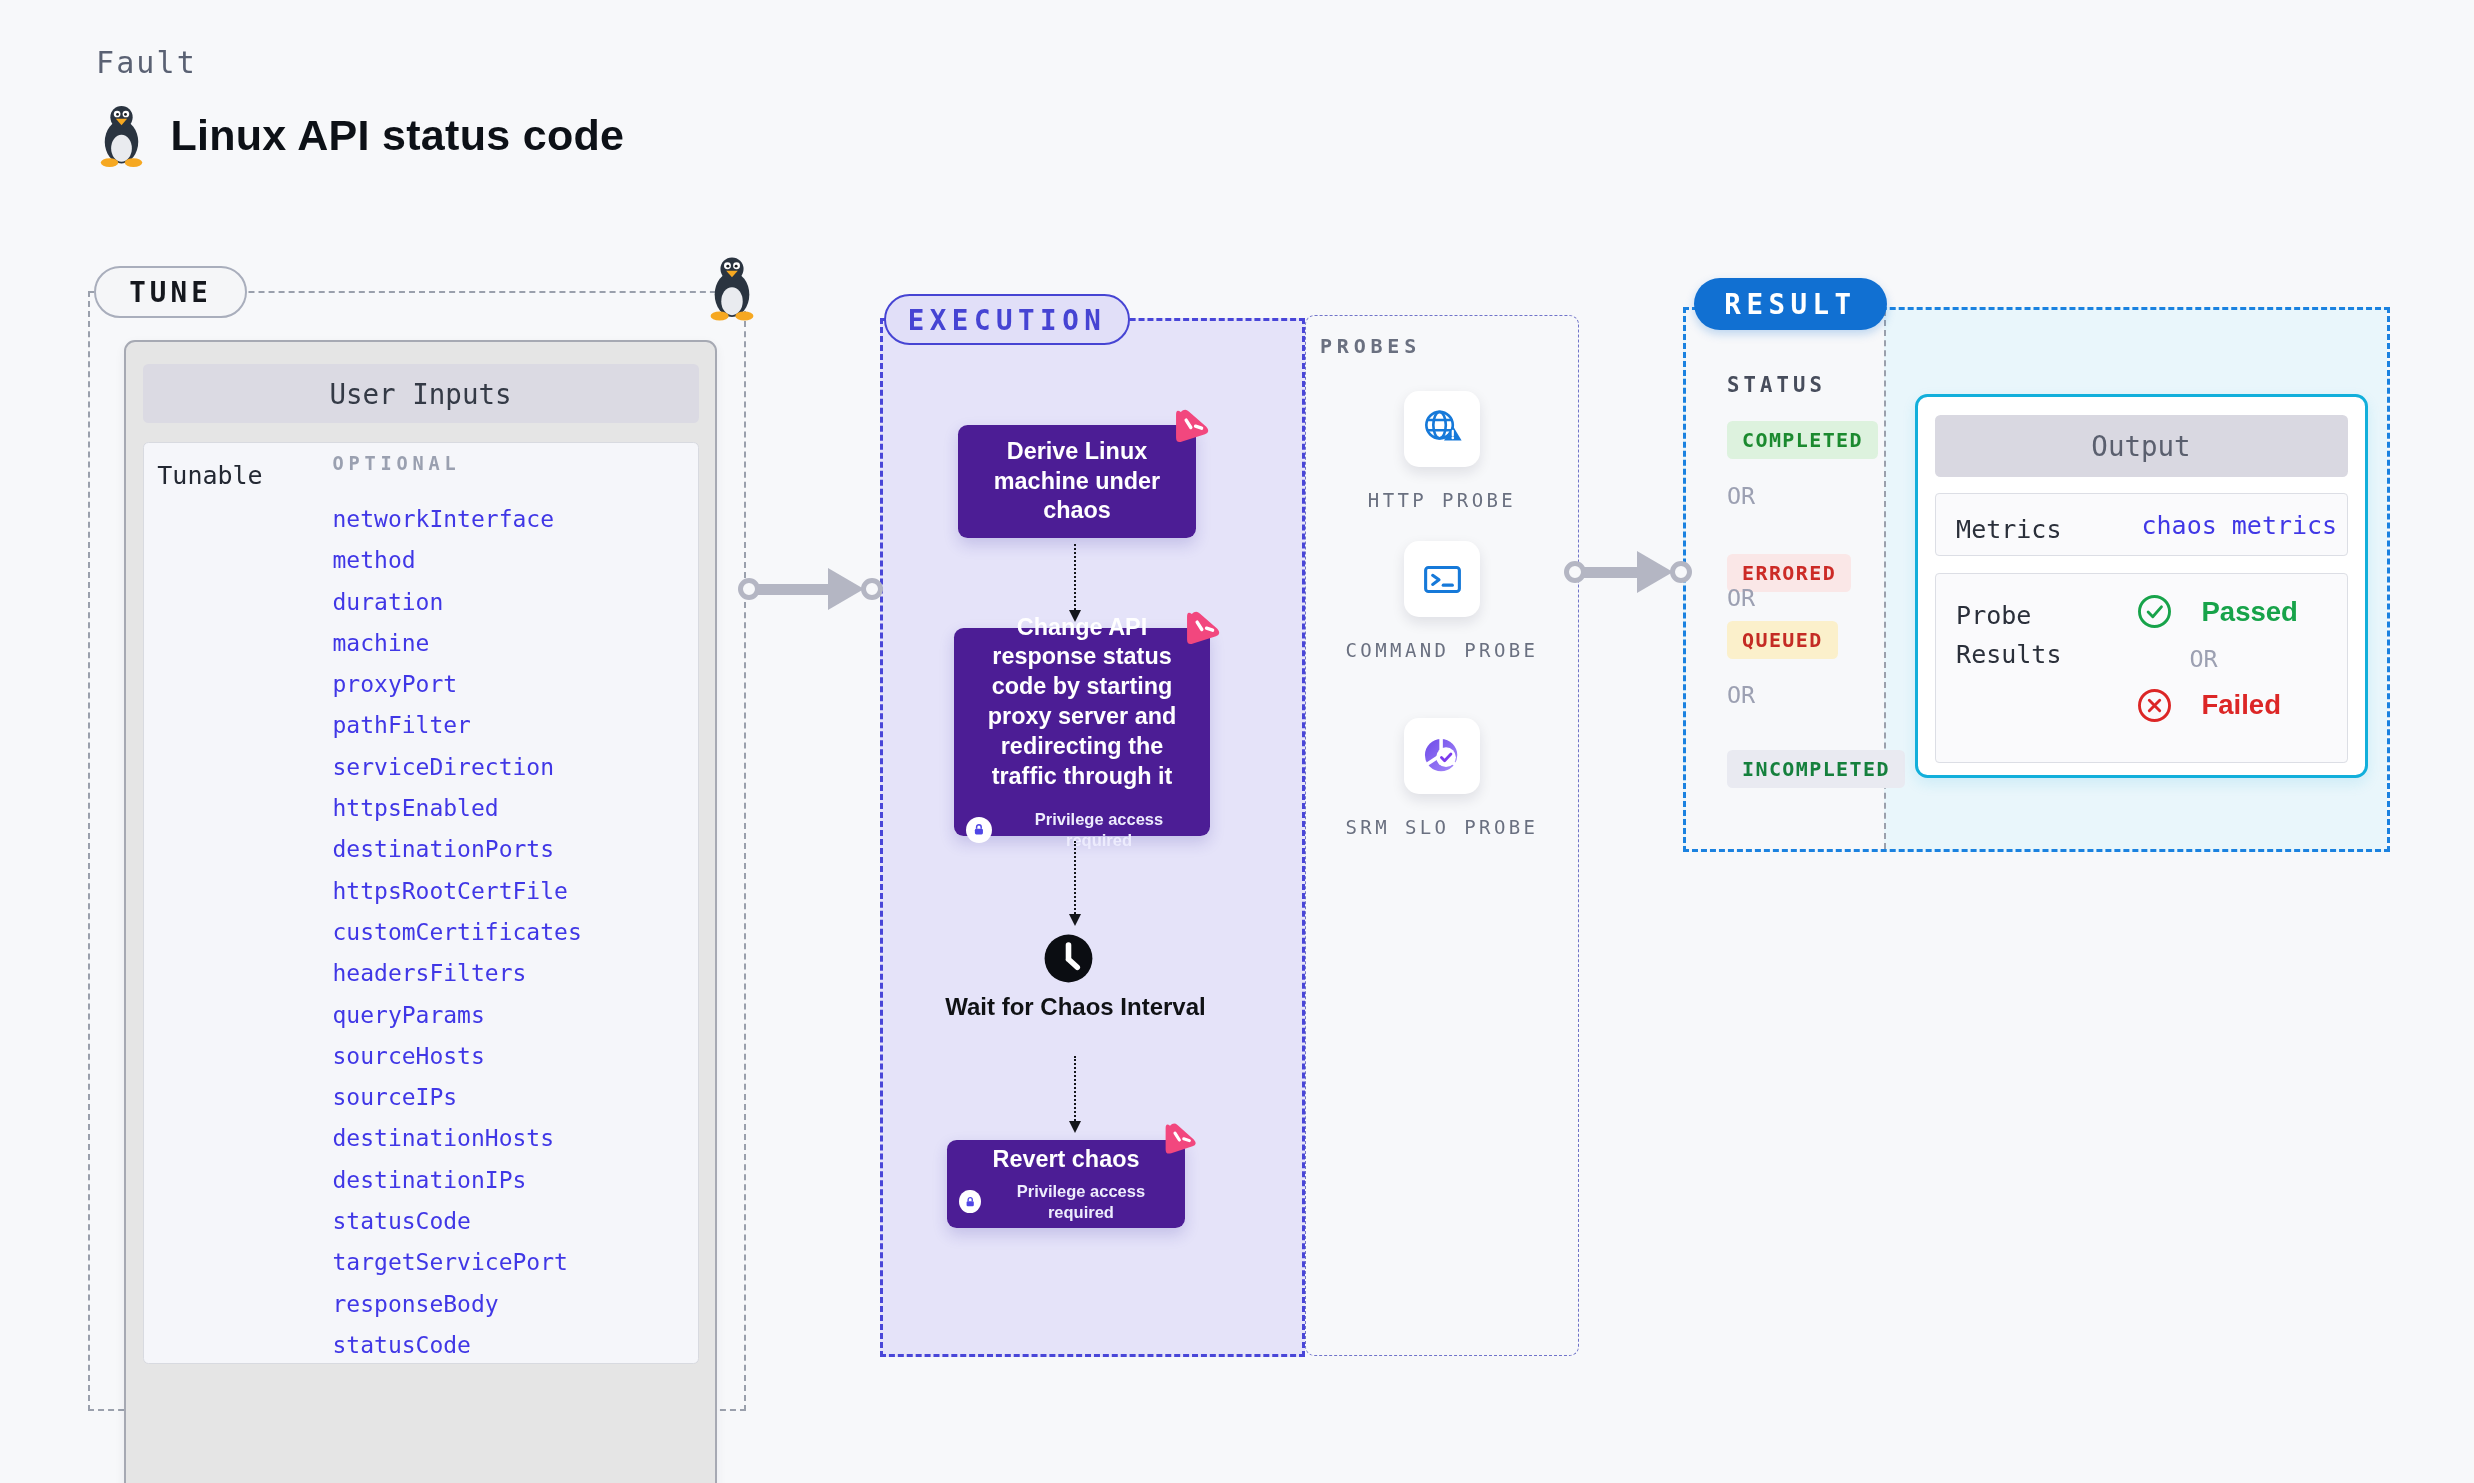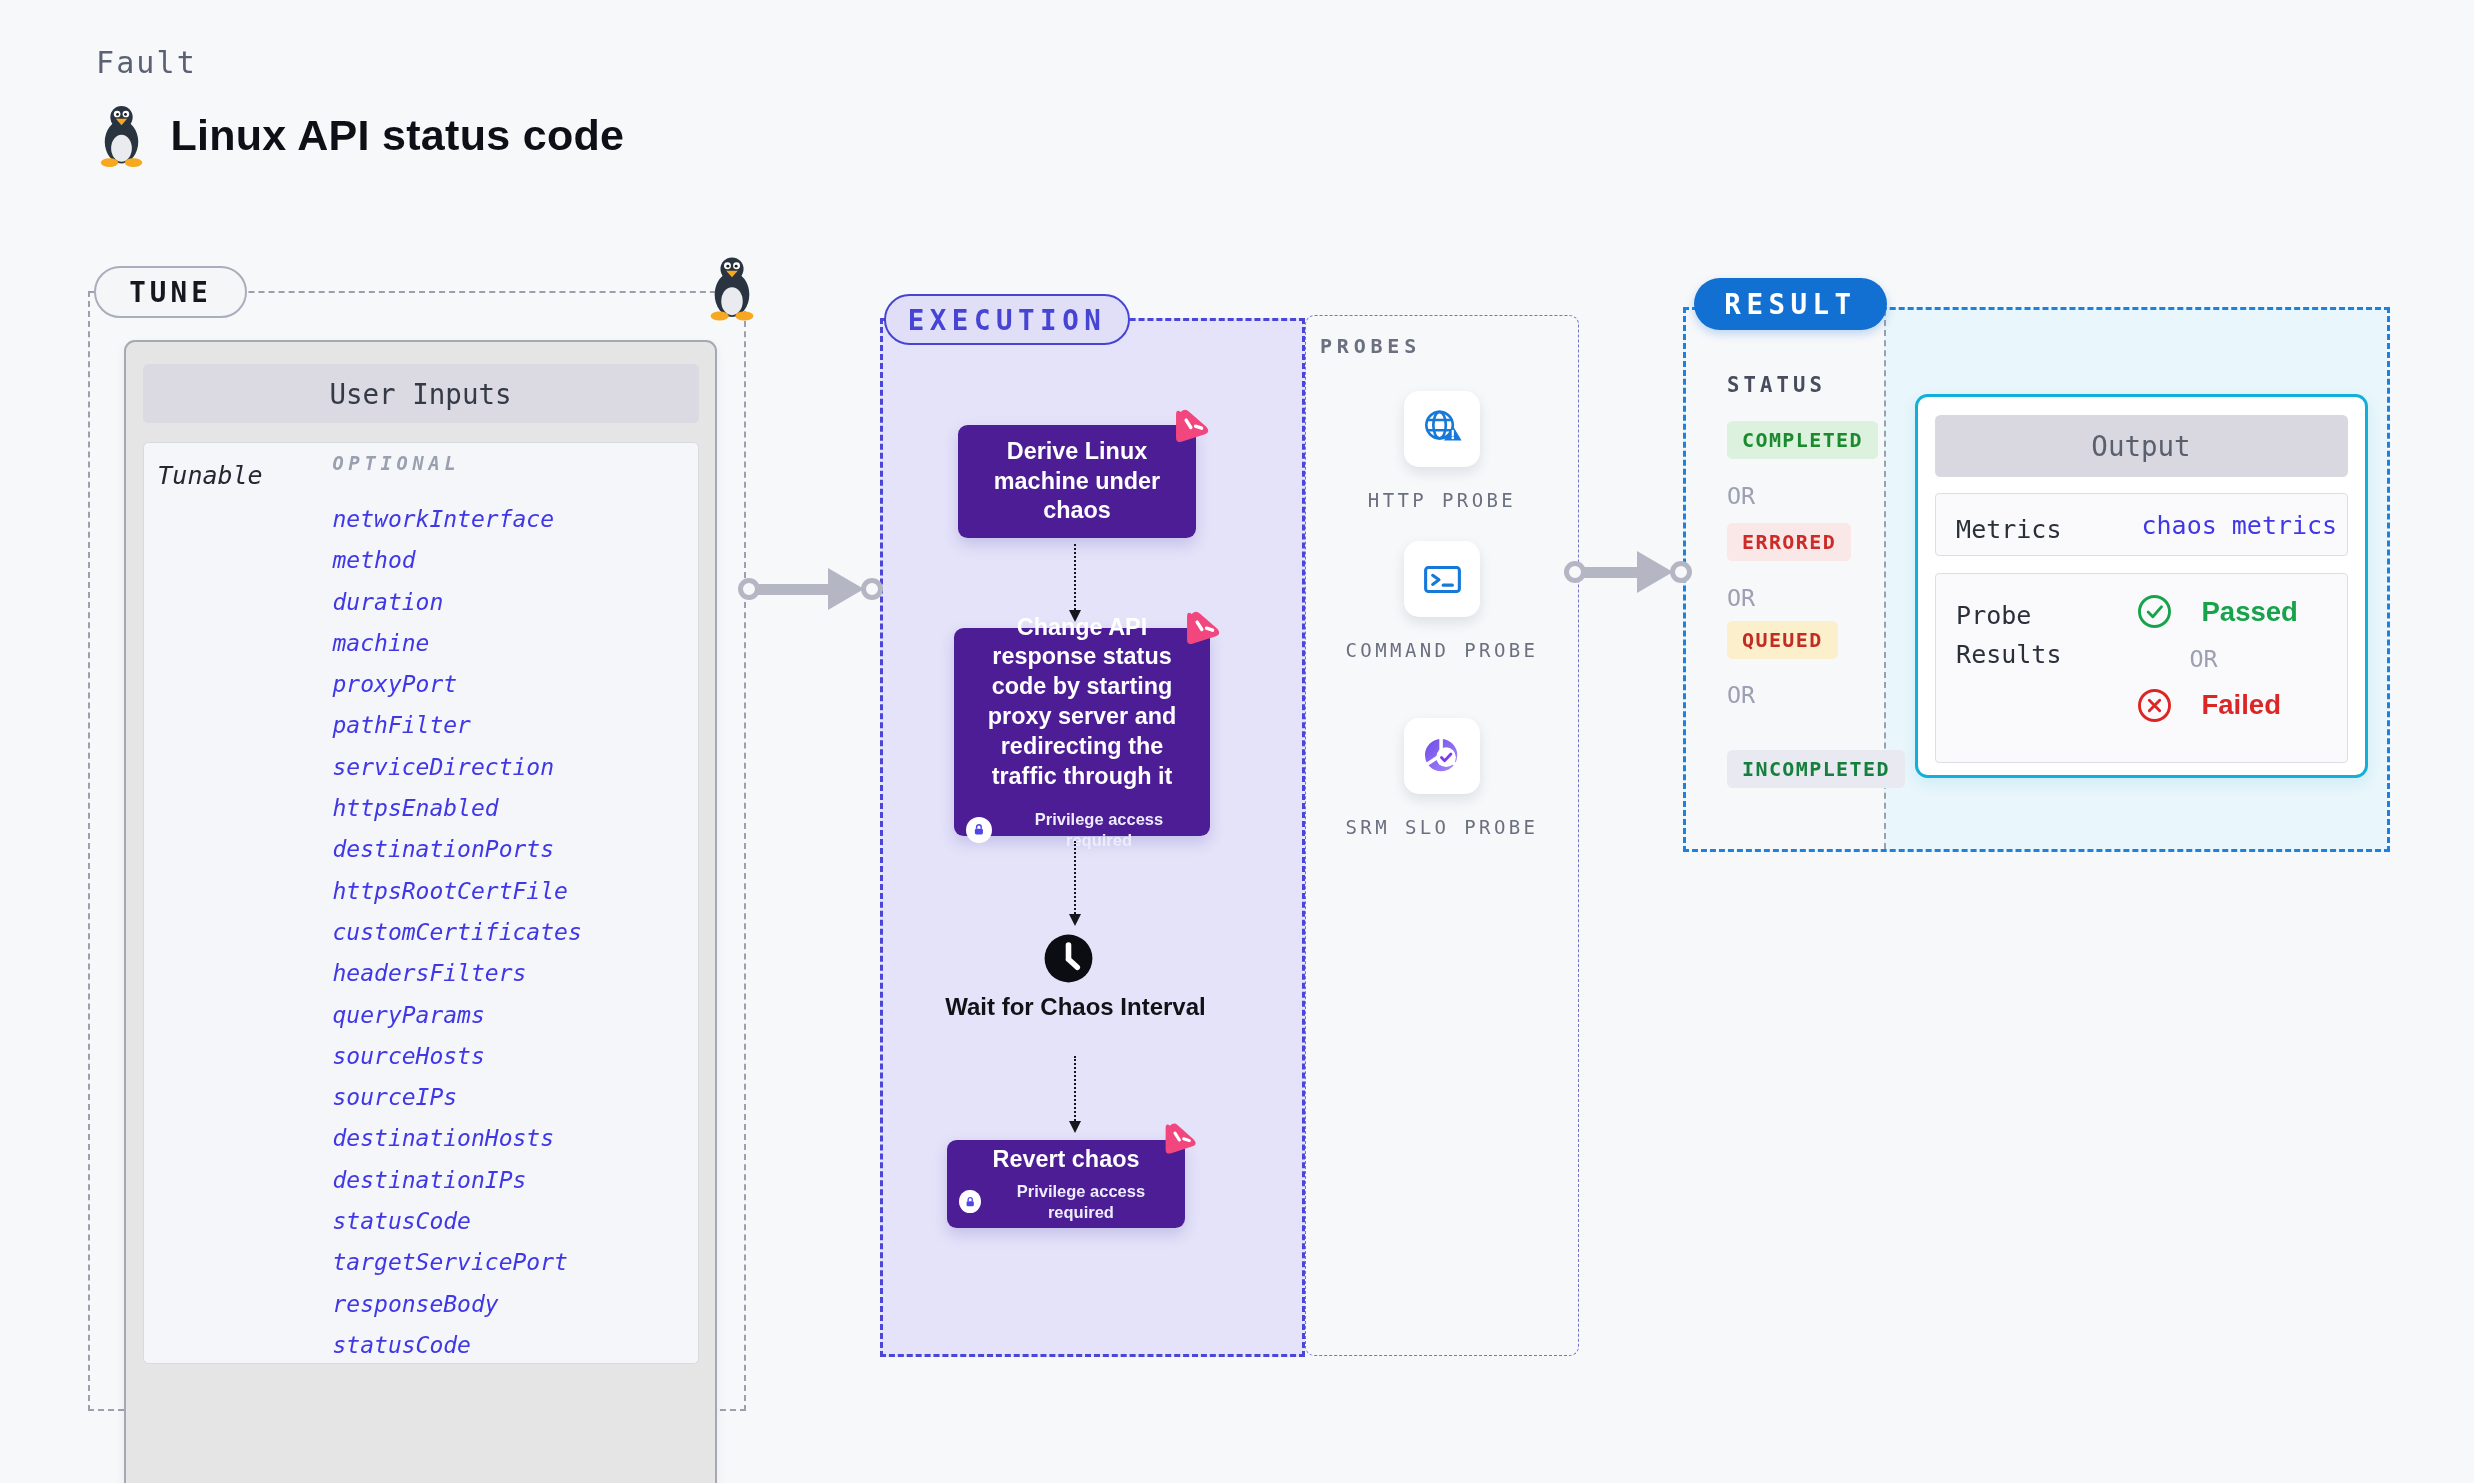--- a/index.html
+++ b/index.html
@@ -17,21 +17,21 @@
   .tune-box { left:88px; top:291px; width:658px; height:1120px; border:2.1px dashed #9AA0AC; }
   .tune-pill { left:94px; top:266px; width:153px; height:52px; background:#F5F6F8; border:2.1px solid #A9AEBC; border-radius:29px;
                display:flex; align-items:center; justify-content:center; font-family:"DejaVu Sans Mono",monospace;
                font-size:27.5px; font-weight:bold; color:#15181E; letter-spacing:4.1px; z-index:4; }
   .tux-corner { left:705px; top:255px; z-index:4; }
   .ui-panel { left:124px; top:340px; width:593px; height:1280px; background:#e5e5e5; border:2.1px solid #A6A9B3; border-radius:11px;
               box-shadow:0 4.1px 11px rgba(30,34,60,.06); z-index:2; }
   .ui-header { left:16.5px; top:22px; width:556px; height:59px; background:#DBDAE3; border-radius:5.5px;
                display:flex; align-items:center; justify-content:center; font-family:"DejaVu Sans Mono",monospace;
                font-size:27.5px; color:#343A46; }
-  .ui-body { left:16.5px; top:100px; width:556px; height:922px; background:#F5F6FA; border:1.4px solid #D8DAE0; border-radius:5.5px;font-style:italic; }
+  .ui-body { left:16.5px; top:100px; width:556px; height:922px; background:#F5F6FA; border:1.4px solid #D8DAE0; border-radius:5.5px; }
   .tunable-label { left:13.8px; top:18px; font-family:"DejaVu Sans Mono",monospace; font-size:25px; color:#232833; }
   .optional-label { left:189px; top:9.6px; font-family:"DejaVu Sans Mono",monospace; font-size:18.6px; font-weight:bold; color:#9AA0B0; letter-spacing:4.8px; }
   .tunable-list { left:189px; top:63px; }
   .tunable-item { font-family:"DejaVu Sans Mono",monospace; font-size:23px; color:#4037E6; line-height:27.5px; margin-bottom:13.8px; }
 
   
   .exec-zone { left:880px; top:318px; width:425px; height:1039px; background:#E5E3F9; border:3.4px dashed #4946D8; z-index:1; }
   .probes-zone { left:1305px; top:315px; width:274px; height:1041px; background:#F7F8FA; border:1.4px dashed #7174C9; border-radius:9.6px; z-index:1; }
   .exec-pill { left:884px; top:294px; width:246px; height:51px; background:#E1DFF8; border:2.8px solid #4644D3; border-radius:27.5px;
                display:flex; align-items:center; justify-content:center; font-family:"DejaVu Sans Mono",monospace;
@@ -80,21 +80,21 @@
   .result-box { left:1683px; top:307px; width:707px; height:545px; border:3.4px dashed #1B82E0;
                 background:linear-gradient(90deg,#F7F8FA 0px,#F7F8FA 198px,#E9F6FB 198px,#E9F6FB 100%); z-index:1; }
   .result-divider { left:198px; top:0; height:100%; width:0; border-left:2.1px dashed #9AA0AC; }
   .result-pill { left:1694px; top:278px; width:193px; height:52px; background:#1170D2; border-radius:29px;
                  display:flex; align-items:center; justify-content:center; font-family:"DejaVu Sans Mono",monospace;
                  font-size:27.5px; font-weight:bold; color:#FFFFFF; letter-spacing:5.5px; z-index:4; box-shadow:0 4.1px 9.6px rgba(17,112,210,.25); }
   .status-label { left:1727px; top:373px; font-family:"DejaVu Sans Mono",monospace; font-size:20.6px; font-weight:bold; color:#474D5C; letter-spacing:4.1px; z-index:2; }
   .badge { position:absolute; left:1727px; padding:6.9px 15px; border-radius:5.5px; font-family:"DejaVu Sans Mono",monospace;
            font-size:20px; font-weight:bold; letter-spacing:1.4px; z-index:2; }
   .badge-completed { top:421px; background:#DDF2DE; color:#1B8A2F; }
-  .badge-errored { top:523px; background:#FAE7E7; color:#CC2B27; }
+  .badge-errored { top:554px; background:#FAE7E7; color:#CC2B27; }
   .badge-queued { top:621px; background:#FBF0CB; color:#C42B24; }
   .badge-incompleted { top:750px; background:#E9EAF1; color:#15803d; }
   .or-status { position:absolute; left:1727px; font-family:"DejaVu Sans Mono",monospace; font-size:23.4px; color:#9CA0B2; z-index:2; }
   .or1 { top:482px; } .or2 { top:584px; } .or3 { top:681px; }
 
   .output-panel { left:1915px; top:394px; width:453px; height:384px; background:#FFFFFF; border:3.4px solid #12AFDB; border-radius:12.4px;
                   box-shadow:0 5.5px 13.8px rgba(18,175,219,.12); z-index:2; }
   .output-header { left:16.5px; top:18px; width:413px; height:62px; background:#D9D8E1; border-radius:5.5px;
                    display:flex; align-items:center; justify-content:center; font-family:"DejaVu Sans Mono",monospace; font-size:27.5px; color:#5A5F6E; }
   .output-row { left:16.5px; width:413px; background:#FAFAFC; border:1.4px solid #DCDEE5; border-radius:4.1px; }

